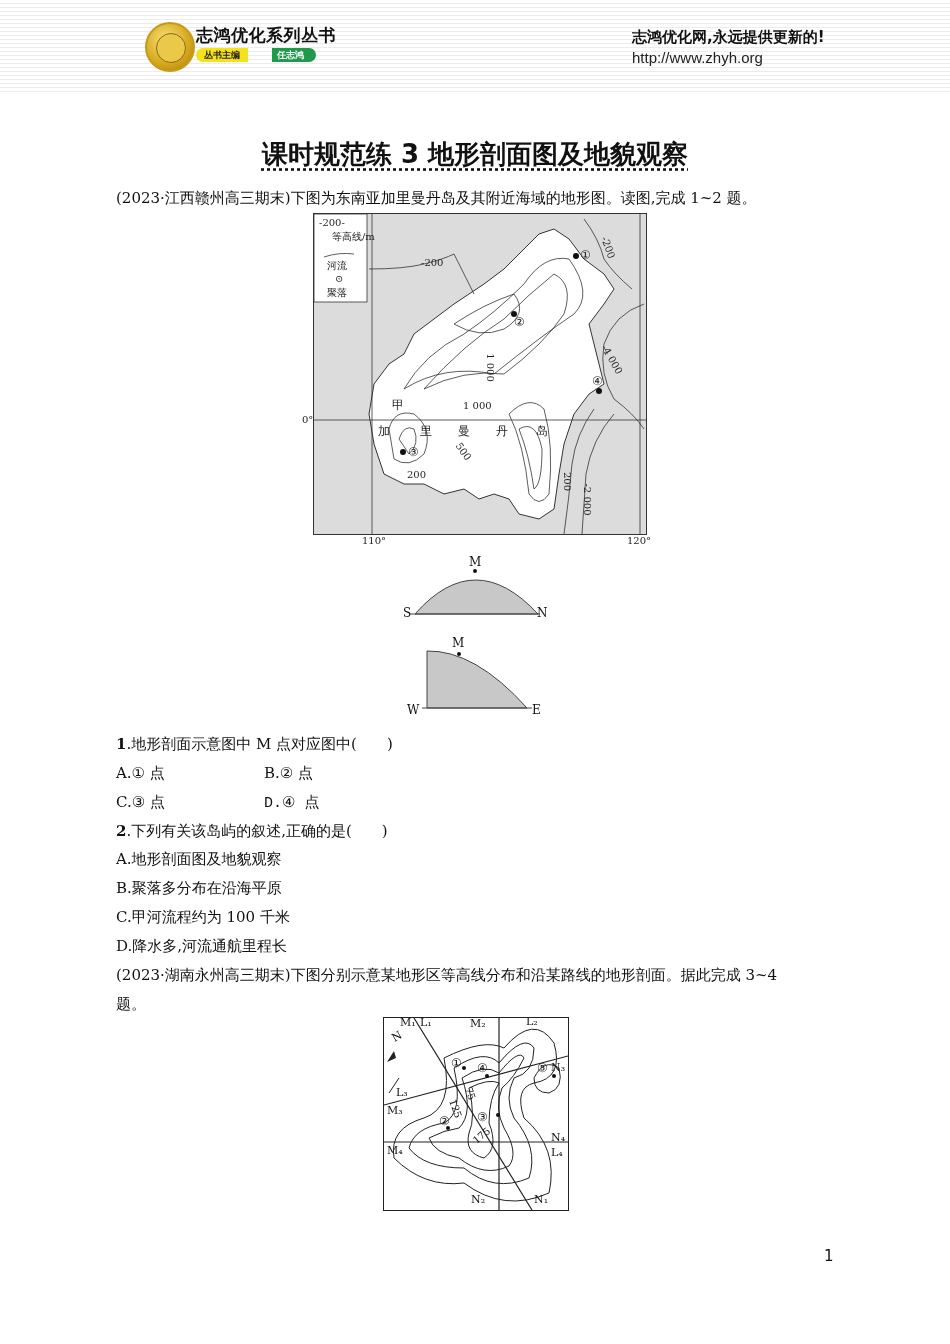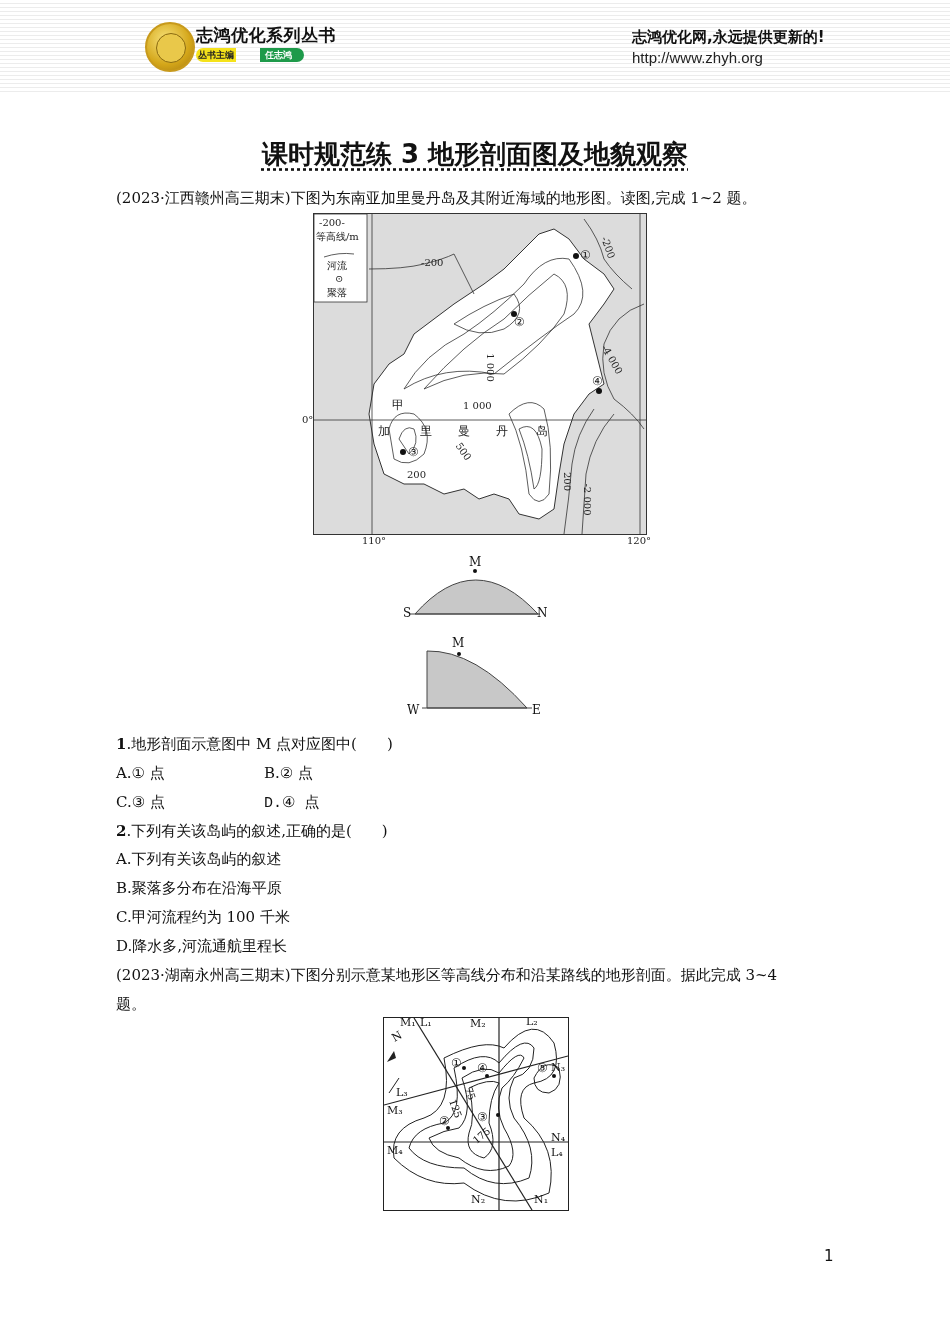--- a/index.html
+++ b/index.html
@@ -8,21 +8,21 @@
   .header { position:absolute; left:0; top:0; width:950px; height:92px;
             background:repeating-linear-gradient(180deg,#fff 0px,#fff 3px,#ececec 3px,#ececec 4px); }
   .logo { position:absolute; left:145px; top:22px; width:46px; height:46px; border-radius:50%;
           background:radial-gradient(circle at 40% 35%,#f7e27a,#d4a619 60%,#a57a10); border:2px solid #c89a1c; }
   .logo-inner { position:absolute; left:9px; top:9px; width:28px; height:28px; border-radius:50%;
           border:1px solid #8a6a10; background:#e9c84a; }
   .brand-title { position:absolute; left:196px; top:24px; font-family:"DejaVu Sans",sans-serif;
           font-weight:bold; font-size:17px; color:#111; letter-spacing:0.5px; }
   .brand-pill { position:absolute; left:196px; top:48px; height:14px; display:flex; font-family:"DejaVu Sans",sans-serif;
           font-size:9px; font-weight:bold; }
-  .pill-yellow { background:#f5e21a; color:#222; padding:0 2px; border-radius:7px 0 0 7px; line-height:14px; }
+  .pill-yellow { background:#f5e21a; color:#222; padding:0 8px; border-radius:7px 0 0 7px; line-height:14px; }
   .pill-green { background:#1e9a4a; color:#fff; padding:0 12px 0 5px; border-radius:0 7px 7px 0; line-height:14px;margin-left:24px; }
   .site-slogan { position:absolute; left:632px; top:28px; font-family:"DejaVu Sans",sans-serif; font-weight:bold;
           font-size:15px; color:#111; }
   .site-url { position:absolute; left:632px; top:49px; font-family:"Liberation Sans",sans-serif; font-size:15px; color:#222; }
 
   .page-title { position:absolute; left:0; width:950px; top:137px; text-align:center; font-family:"DejaVu Sans",sans-serif;
           font-weight:bold; font-size:26px; }
   .page-title span { text-decoration:underline dotted; text-underline-offset:5px; }
   .p { position:absolute; left:116px; font-size:15px; white-space:nowrap; }
   .q-num { font-weight:bold; }
@@ -80,21 +80,21 @@
 
     <rect x="0" y="0" width="53" height="88" fill="#fff" stroke="#333" stroke-width="0.8"></rect>
     <path d="M10 43 Q25 38 40 40" fill="none" stroke="#333" stroke-width="0.8"></path>
 
     <circle cx="262" cy="42" r="3" fill="#111"></circle>
     <circle cx="200" cy="100" r="3" fill="#111"></circle>
     <circle cx="89" cy="238" r="3" fill="#111"></circle>
     <circle cx="285" cy="177" r="3" fill="#111"></circle>
   </svg>
   <div class="map-label" style="left:5px;top:3px;">-200-</div>
-  <div class="map-label" style="left:2px;top:16px;">等高线/m</div>
+  <div class="map-label" style="left:18px;top:16px;">等高线/m</div>
   <div class="map-label" style="left:13px;top:45px;">河流</div>
   <div class="map-label" style="left:21px;top:59px;">⊙</div>
   <div class="map-label" style="left:13px;top:72px;">聚落</div>
   <div class="map-label" style="left:107px;top:43px;">-200</div>
   <div class="map-label" style="left:283px;top:28px;transform:rotate(70deg);">-200</div>
   <div class="map-label" style="left:282px;top:140px;transform:rotate(60deg);">-4 000</div>
   <div class="map-label" style="left:162px;top:148px;transform:rotate(90deg);">1 000</div>
   <div class="map-label" style="left:149px;top:186px;">1 000</div>
   <div class="map-label" style="left:140px;top:232px;transform:rotate(55deg);">500</div>
   <div class="map-label" style="left:93px;top:255px;">200</div>
@@ -132,21 +132,21 @@
 <div class="lbl" style="left:407px;top:703px;">W</div>
 <div class="lbl" style="left:532px;top:703px;">E</div>
 <div class="lbl" style="left:452px;top:636px;">M</div>
 
 <div class="p" style="top:735px;text-align:right;"><span class="q-num">1</span><span>.地形剖面示意图中 M 点对应图中(　　)</span></div>
 <div class="p" style="top:764px;">A.① 点</div>
 <div class="p" style="top:764px;left:264px;">B.② 点</div>
 <div class="p" style="top:793px;">C.③ 点</div>
 <div class="p" style="top:793px;left:264px;font-family:Liberation Mono, monospace;">D.④ 点</div>
 <div class="p" style="top:822px;"><span class="q-num">2</span><span>.下列有关该岛屿的叙述,正确的是(　　)</span></div>
-<div class="p" style="top:850px;">A.下列有关该岛屿的叙述</div>
+<div class="p" style="top:850px;">A.地形剖面图及地貌观察</div>
 <div class="p" style="top:879px;">B.聚落多分布在沿海平原</div>
 <div class="p" style="top:908px;">C.甲河流程约为 100 千米</div>
 <div class="p" style="top:937px;">D.降水多,河流通航里程长</div>
 <div class="p" style="top:966px;">(2023·湖南永州高三期末)下图分别示意某地形区等高线分布和沿某路线的地形剖面。据此完成 3~4</div>
 <div class="p" style="top:995px;">题。</div>
 
 <div class="cmap">
   <svg width="184" height="192" viewBox="0 0 184 192">
     <line x1="30" y1="0" x2="148" y2="192" stroke="#222" stroke-width="1.2"></line>
     <line x1="115" y1="0" x2="115" y2="192" stroke="#222" stroke-width="1.2"></line>

